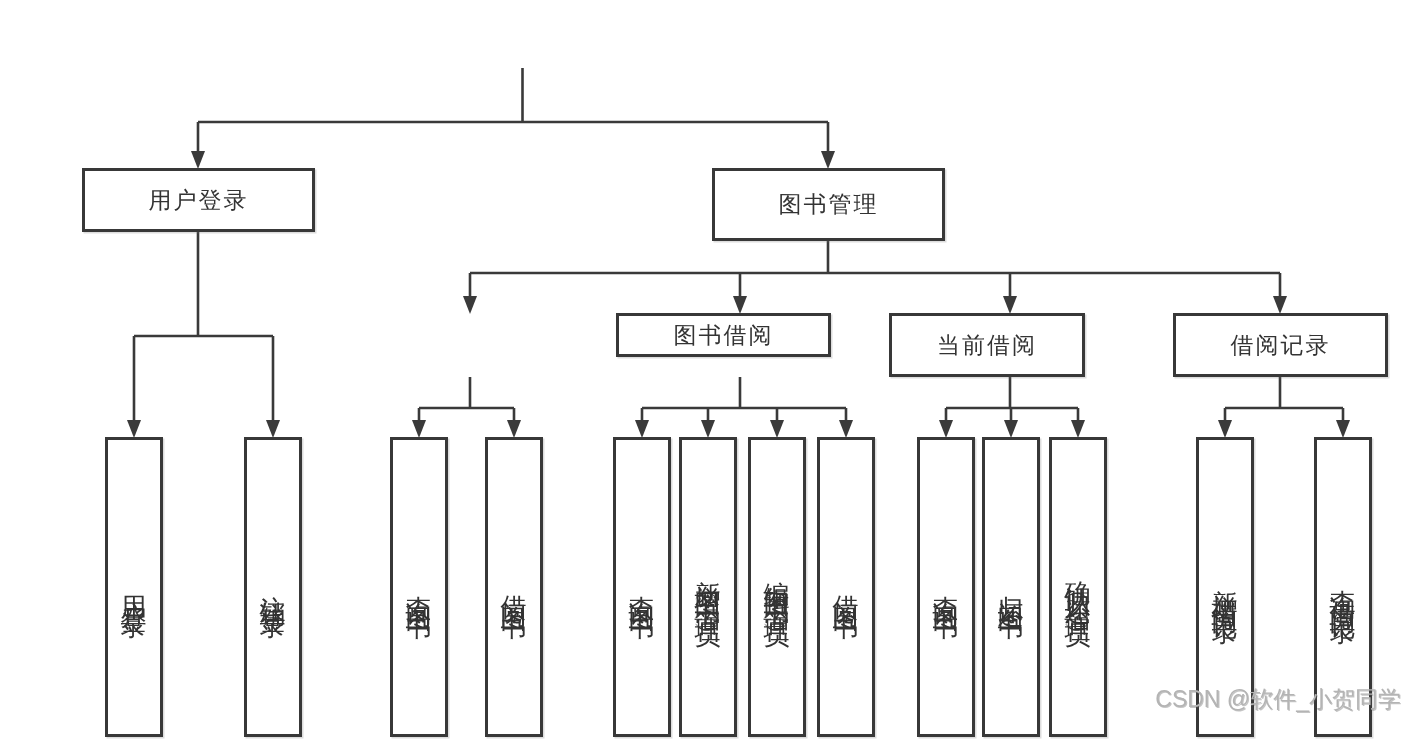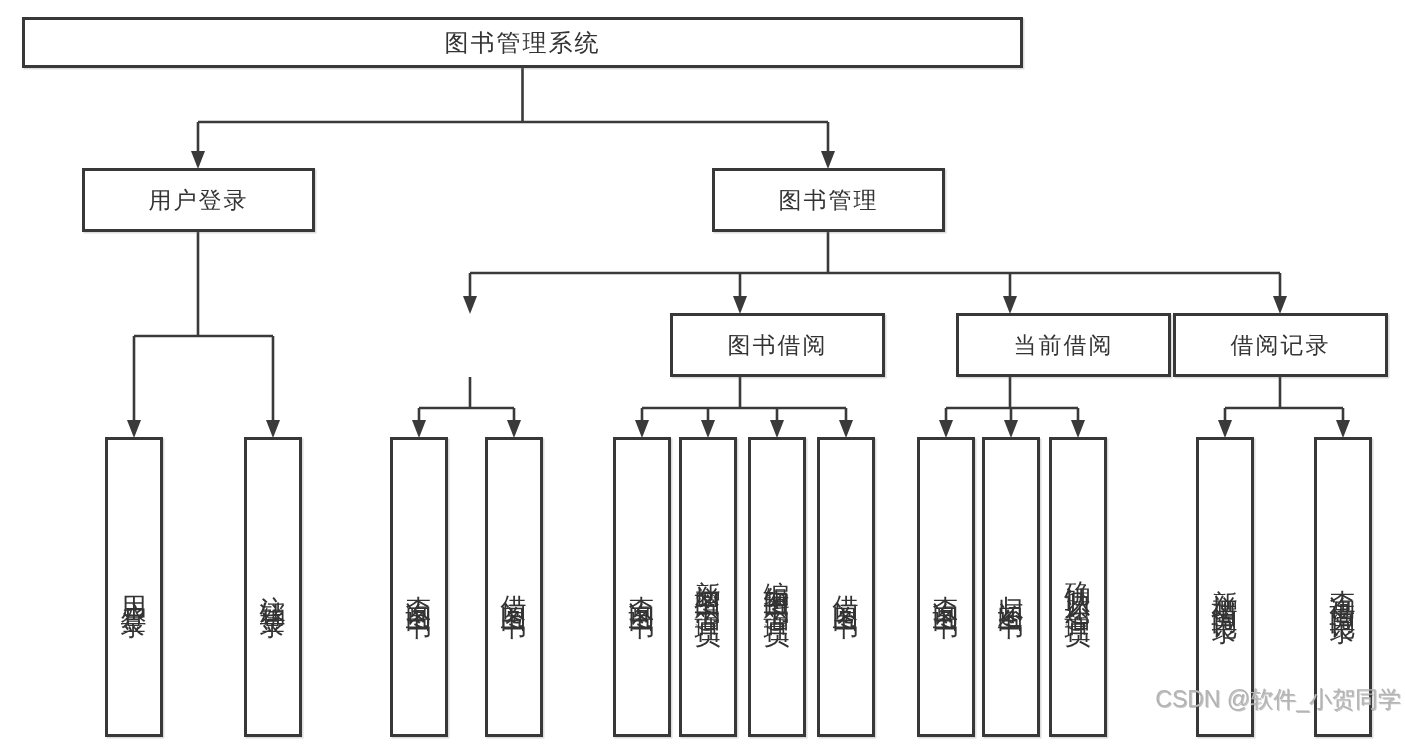--- a/index.html
+++ b/index.html
@@ -103,35 +103,32 @@
       <polygon points="1071,420 1085,420 1078,438" fill="#3a3a3a"></polygon>
     </g>
 
     <g>
       <path d="M1280 377 V408 M1225 408 H1343 M1225 408 V421 M1343 408 V421" fill="none" stroke-width="2.6" stroke="#3a3a3a"></path>
       <polygon points="1218,420 1232,420 1225,438" fill="#3a3a3a"></polygon>
       <polygon points="1336,420 1350,420 1343,438" fill="#3a3a3a"></polygon>
     </g>
   </svg>
 
-  <div class="node h title" style="left:22px;top:17px;width:1001px;height:51px">
-    <span>图书管理系统</span>
-  </div>
 
   <div class="node h" style="left:82px;top:168px;width:233px;height:64px">
     <span>用户登录</span>
   </div>
-  <div class="node h" style="left:712px;top:168px;width:233px;height:64px">
+  <div class="node h" style="left:712px;top:168px;width:233px;height:73px">
     <span>图书管理</span>
   </div>
 
-  <div class="node h" style="left:670px;top:313px;width:215px;height:64px">
+  <div class="node h" style="left:616px;top:313px;width:215px;height:44px">
     <span>图书借阅</span>
   </div>
-  <div class="node h" style="left:956px;top:313px;width:215px;height:64px">
+  <div class="node h" style="left:889px;top:313px;width:196px;height:64px">
     <span>当前借阅</span>
   </div>
   <div class="node h" style="left:1173px;top:313px;width:215px;height:64px">
     <span>借阅记录</span>
   </div>
 
   <div class="node leaf" style="left:105px;top:437px;width:58px;height:300px">
     <span>用户登录</span>
   </div>
   <div class="node leaf" style="left:244px;top:437px;width:58px;height:300px">

